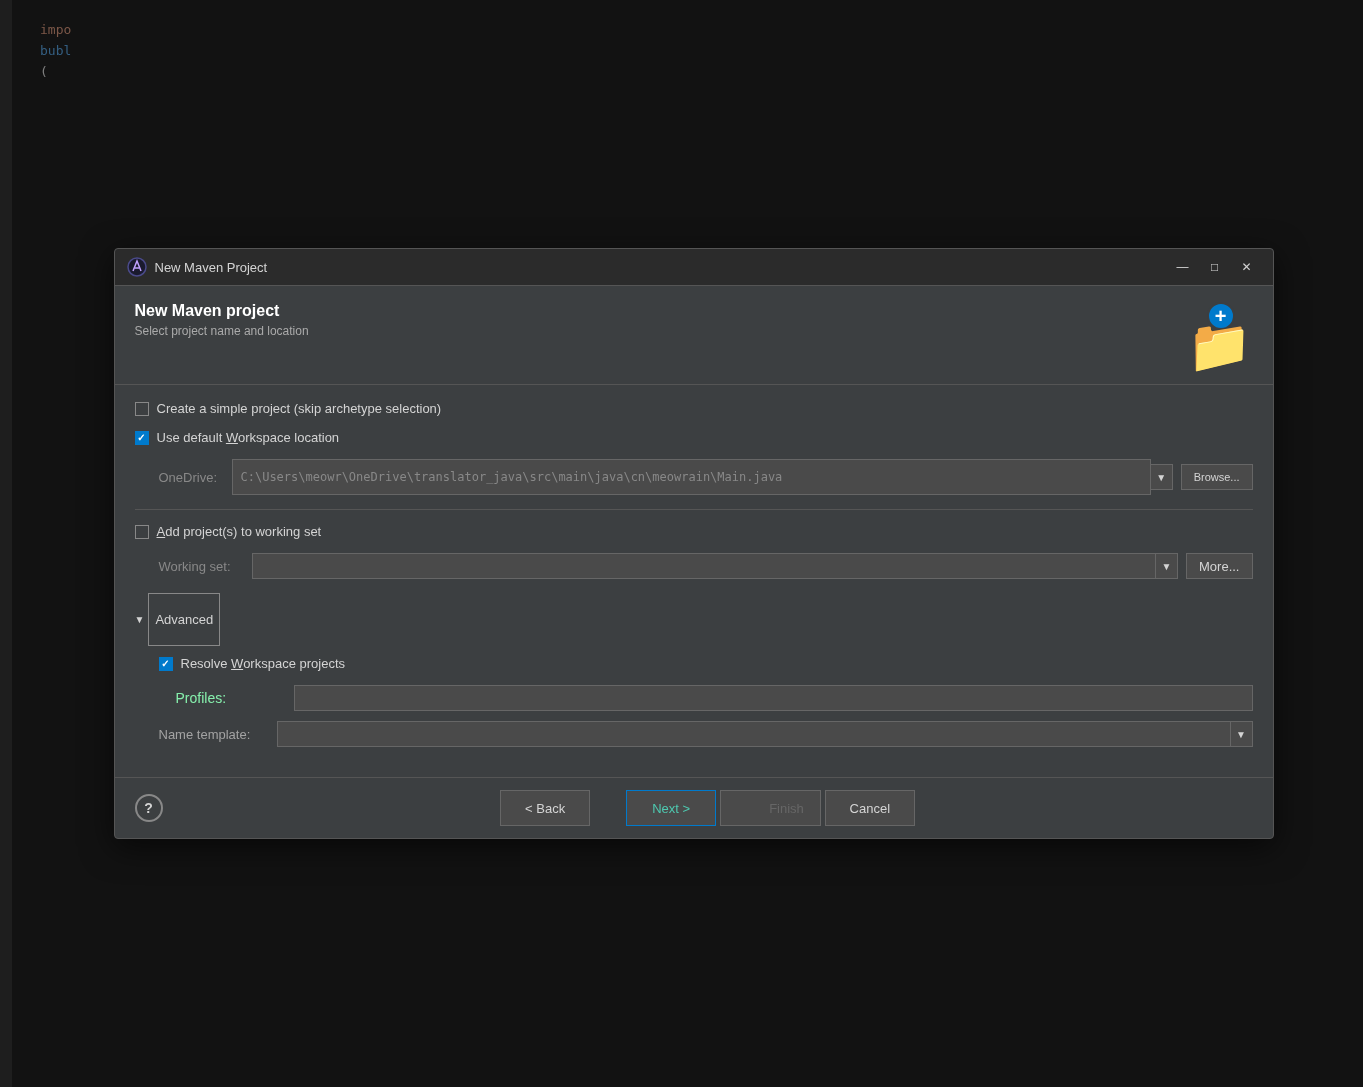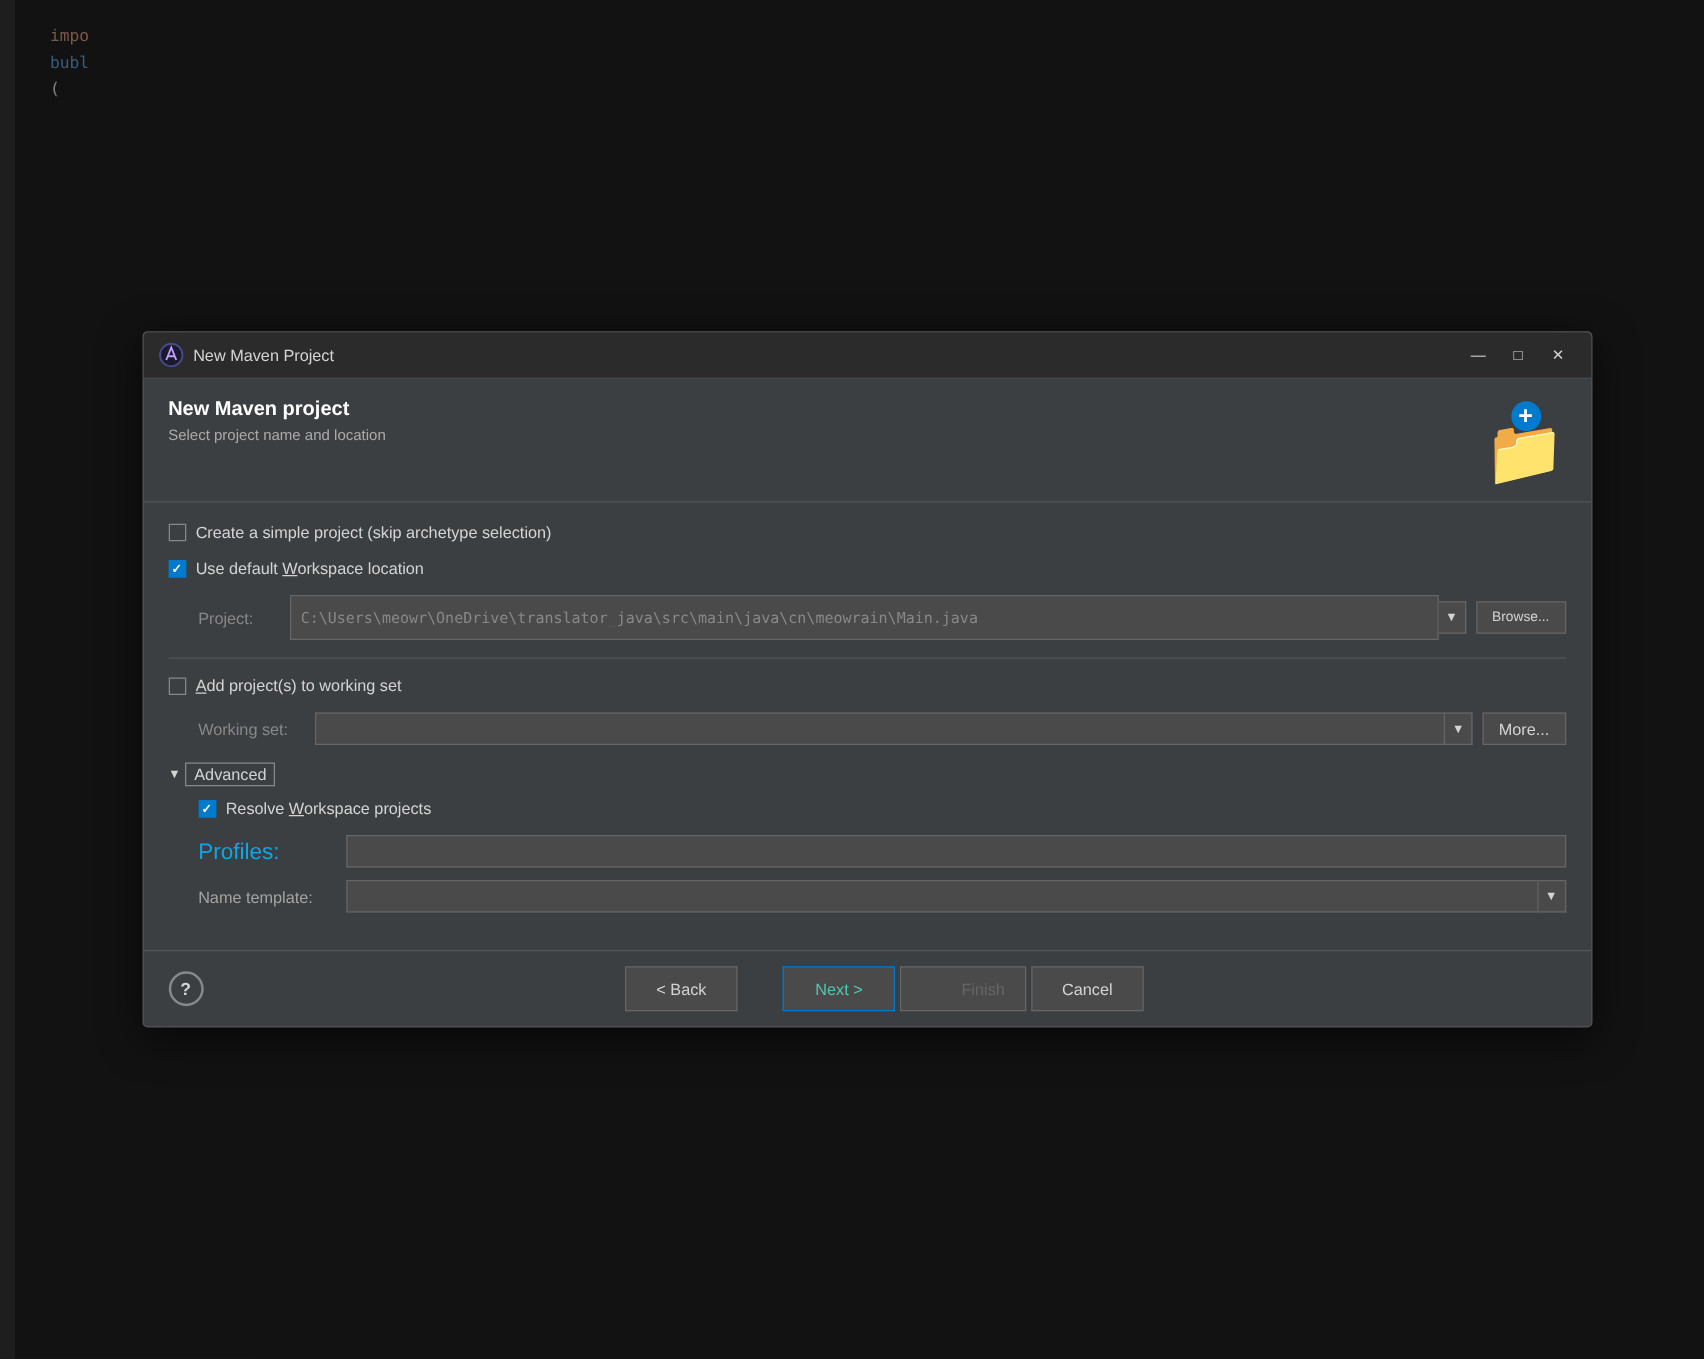--- a/index.html
+++ b/index.html
@@ -319,38 +319,39 @@
       margin-bottom: 10px;
     }
 
     .collapse-arrow {
       font-size: 10px;
       color: #d4d4d4;
     }
 
     .advanced-label-box {
       border: 1px solid #888;
-      padding: 1px 6px;
+      padding: 18px 6px;
       color: #d4d4d4;
       font-size: 13px;
     }
 
     
     .profiles-row {
       display: flex;
       align-items: center;
       gap: 8px;
       padding-left: 24px;
       margin-bottom: 10px;
     }
 
     .profiles-label {
-      color: #0ea5e9;
-      font-size: 18px;
+      color: #86efac;
+      font-size: 14px;
       min-width: 110px;
+      margin-left: 17px;
     }
 
     .profiles-input {
       flex: 1;
       background: #4a4a4a;
       border: 1px solid #666;
       color: #d4d4d4;
       padding: 4px 8px;
       font-size: 13px;
       height: 26px;
@@ -497,21 +498,21 @@
       <div class="form-row">
         <label class="checkbox-wrap">
           <div class="checkbox checked">
             <span class="checkbox-check">✓</span>
           </div>
           <span class="checkbox-label">Use default <span class="underline">W</span>orkspace location</span>
         </label>
       </div>
 
       <div class="location-row">
-        <span class="location-label">Project:</span>
+        <span class="location-label">OneDrive:</span>
         <div class="location-input-wrap">
           <input class="location-input" type="text" readonly="" value="C:\Users\meowr\OneDrive\translator_java\src\main\java\cn\meowrain\Main.java" style="">
           <div class="dropdown-btn">▼</div>
         </div>
         <button class="browse-btn">Browse...</button>
       </div>
 
       <div class="divider"></div>
 
       <div class="form-row">

